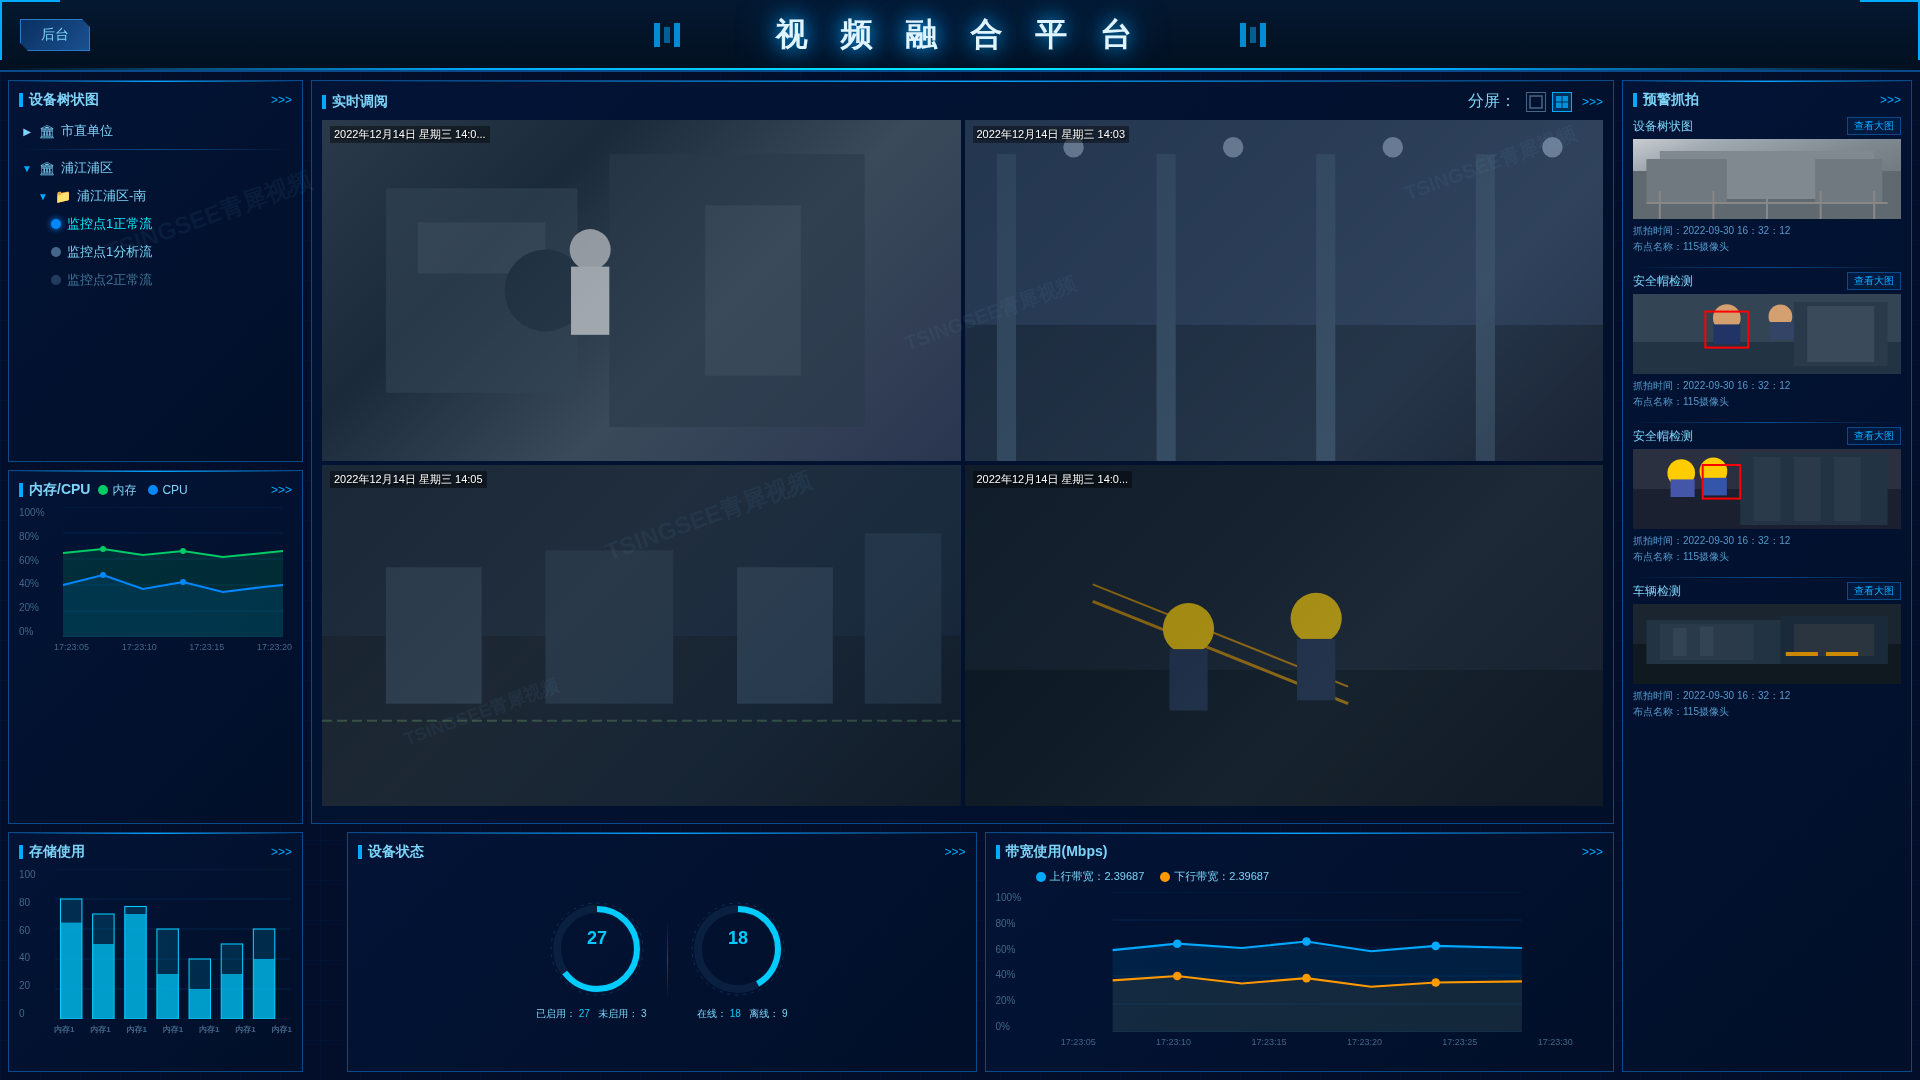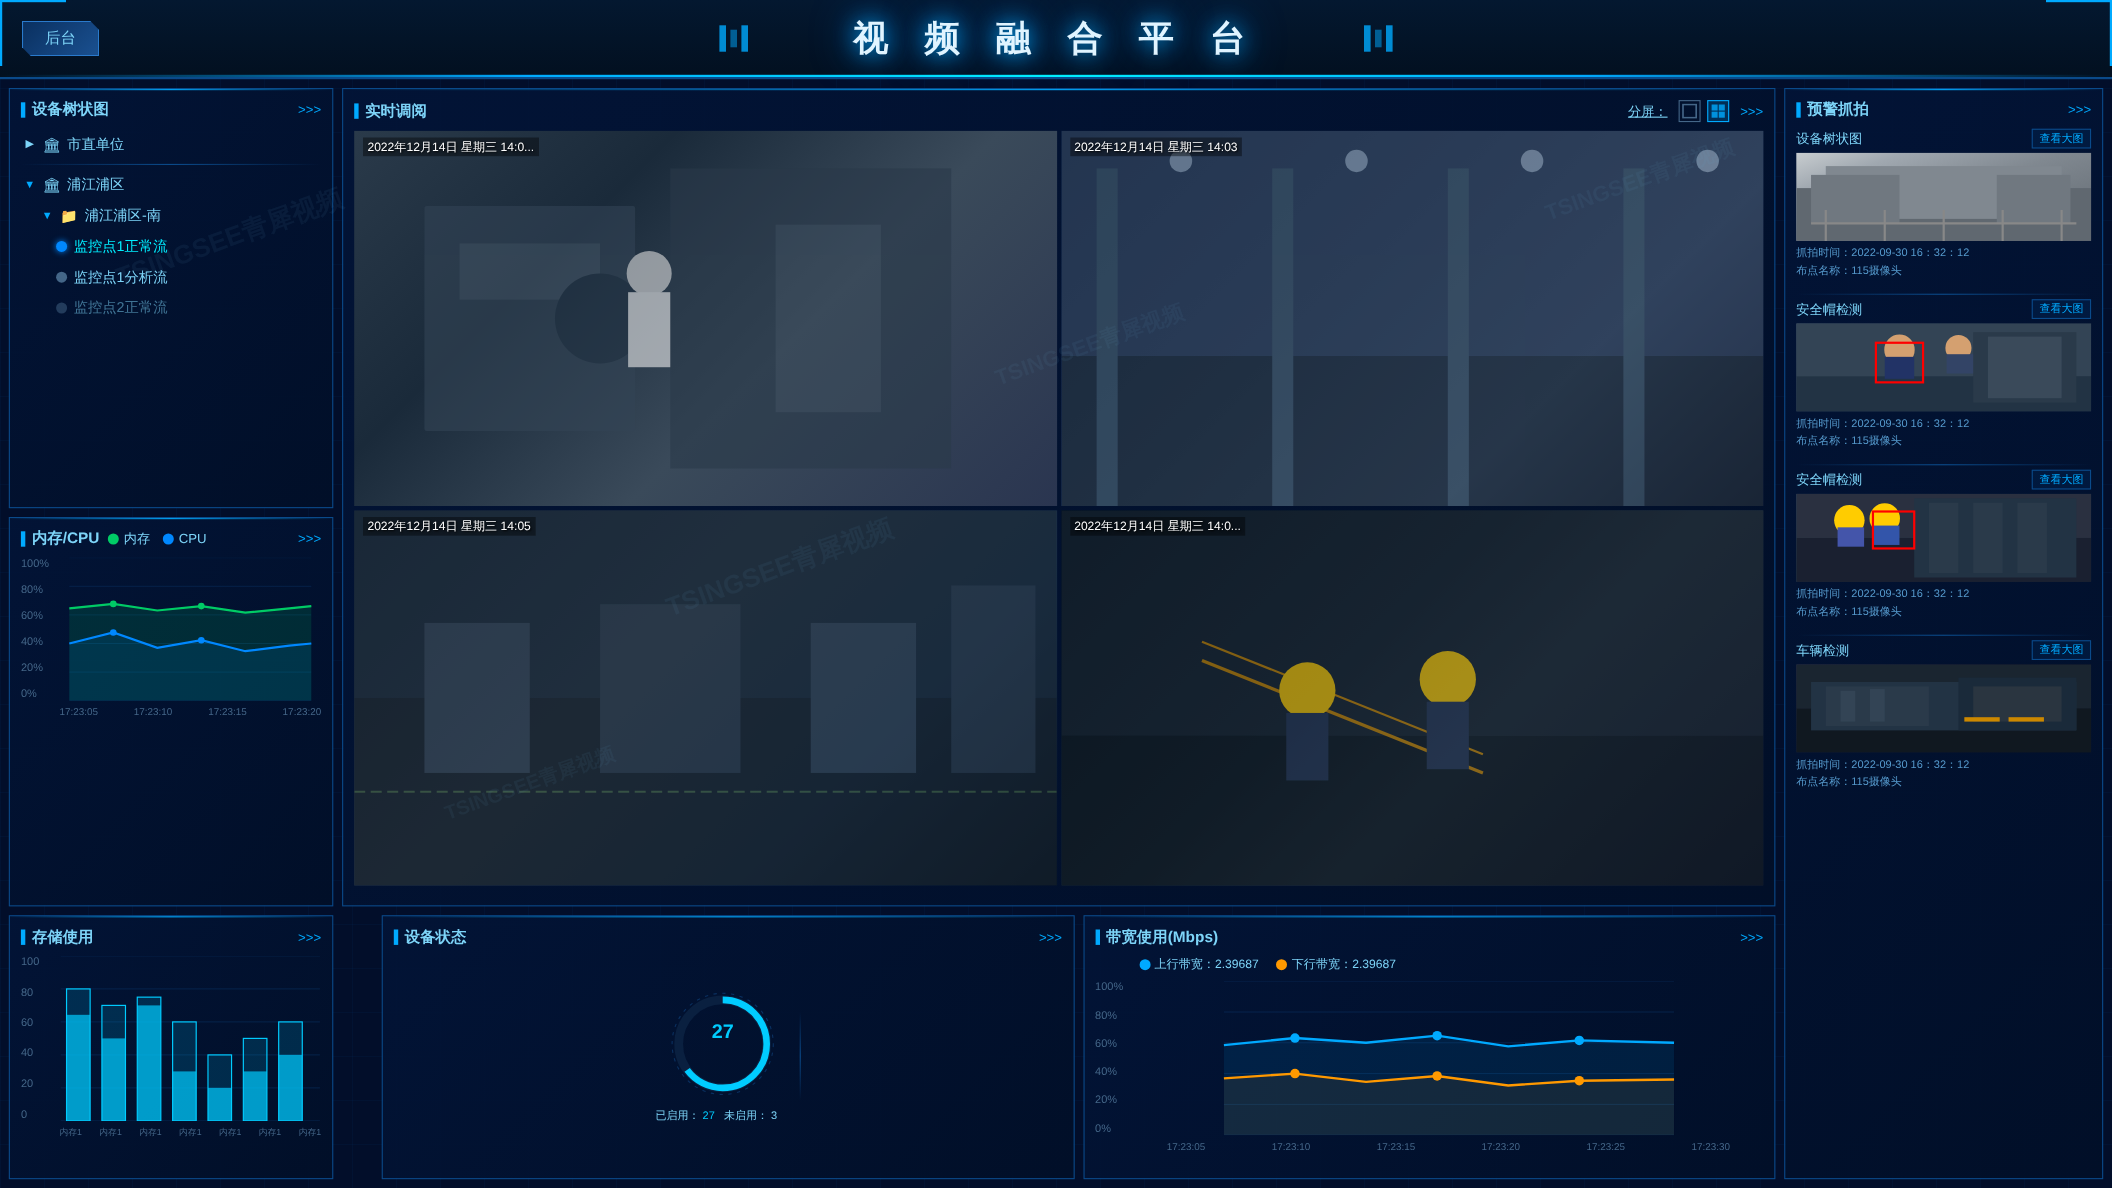--- a/index.html
+++ b/index.html
@@ -614,41 +614,41 @@
             <rect x="95" y="56" width="20" height="84" fill="rgba(0,200,255,0.15)" stroke="#00ccff" stroke-width="1"></rect>
             <rect x="95" y="98" width="20" height="42" fill="#00ccff" opacity="0.7"></rect>
             <rect x="125" y="84" width="20" height="56" fill="rgba(0,200,255,0.15)" stroke="#00ccff" stroke-width="1"></rect>
             <rect x="125" y="112" width="20" height="28" fill="#00ccff" opacity="0.7"></rect>
             <rect x="155" y="70" width="20" height="70" fill="rgba(0,200,255,0.15)" stroke="#00ccff" stroke-width="1"></rect>
             <rect x="155" y="98" width="20" height="42" fill="#00ccff" opacity="0.7"></rect>
             <rect x="185" y="56" width="20" height="84" fill="rgba(0,200,255,0.15)" stroke="#00ccff" stroke-width="1"></rect>
             <rect x="185" y="84" width="20" height="56" fill="#00ccff" opacity="0.7"></rect>
           </svg>
         </div>
-        <div class="x-axis" style="font-size:8px; left:35px;">
+        <div class="x-axis" style="font-size:8px; left:35px;font-weight:bold;">
           <span>内存1</span>
           <span>内存1</span>
           <span>内存1</span>
           <span>内存1</span>
           <span>内存1</span>
           <span>内存1</span>
           <span>内存1</span>
         </div>
       </div>
     </div>
 
   </div>
 
   <div class="center-col">
 
     <div class="panel realtime-panel">
       <div class="panel-header">
         <div class="panel-title">实时调阅</div>
         <div style="display:flex;align-items:center;gap:10px;">
-          <span style="font-size:12px;color:#7dd4f8;text-decoration:underline;">分屏：</span>
+          <span style="font-size:16px;color:#7dd4f8;">分屏：</span>
           <div class="split-icons">
             <div class="split-icon">
               <svg width="14" height="14" viewBox="0 0 14 14">
                 <rect x="1" y="1" width="12" height="12" fill="none" stroke="#446688" stroke-width="1.5"></rect>
               </svg>
             </div>
             <div class="split-icon active">
               <svg width="14" height="14" viewBox="0 0 14 14">
                 <rect x="1" y="1" width="5.5" height="5.5" fill="#00aaff" opacity="0.8"></rect>
                 <rect x="7.5" y="1" width="5.5" height="5.5" fill="#00aaff" opacity="0.8"></rect>
@@ -755,20 +755,36 @@
               <span>已启用：</span>
               <span style="color:#00ccff;">27</span>
               &nbsp;
               <span>未启用：</span>
               <span>3</span>
             </div>
           </div>
 
           <div style="width:1px;height:80px;background:linear-gradient(180deg,transparent,#0a4a8a,transparent);"></div>
 
+          <div class="donut-item">
+            <svg width="100" height="100" viewBox="0 0 100 100">
+              <circle cx="50" cy="50" r="40" fill="none" stroke="#0a2040" stroke-width="8"></circle>
+
+              <circle cx="50" cy="50" r="40" fill="none" stroke="#00ccff" stroke-width="6" stroke-dasharray="168 251" stroke-dashoffset="63" transform="rotate(-90 50 50)"></circle>
+              <circle cx="50" cy="50" r="46" fill="none" stroke="#0a3060" stroke-width="1" stroke-dasharray="3 5"></circle>
+              <text x="50" y="45" text-anchor="middle" fill="#00ccff" font-size="18" font-weight="bold">18</text>
+            </svg>
+            <div class="donut-label">
+              <span>在线：</span>
+              <span style="color:#00ccff;">18</span>
+              &nbsp;
+              <span>离线：</span>
+              <span>9</span>
+            </div>
+          </div>
         </div>
       </div>
 
       <div class="panel bandwidth-panel">
         <div class="panel-header">
           <div class="panel-title">带宽使用(Mbps)</div>
           <span class="panel-more">&gt;&gt;&gt;</span>
         </div>
 
         <div style="display:flex;gap:16px;margin-bottom:4px;font-size:11px;padding-left:40px;">

